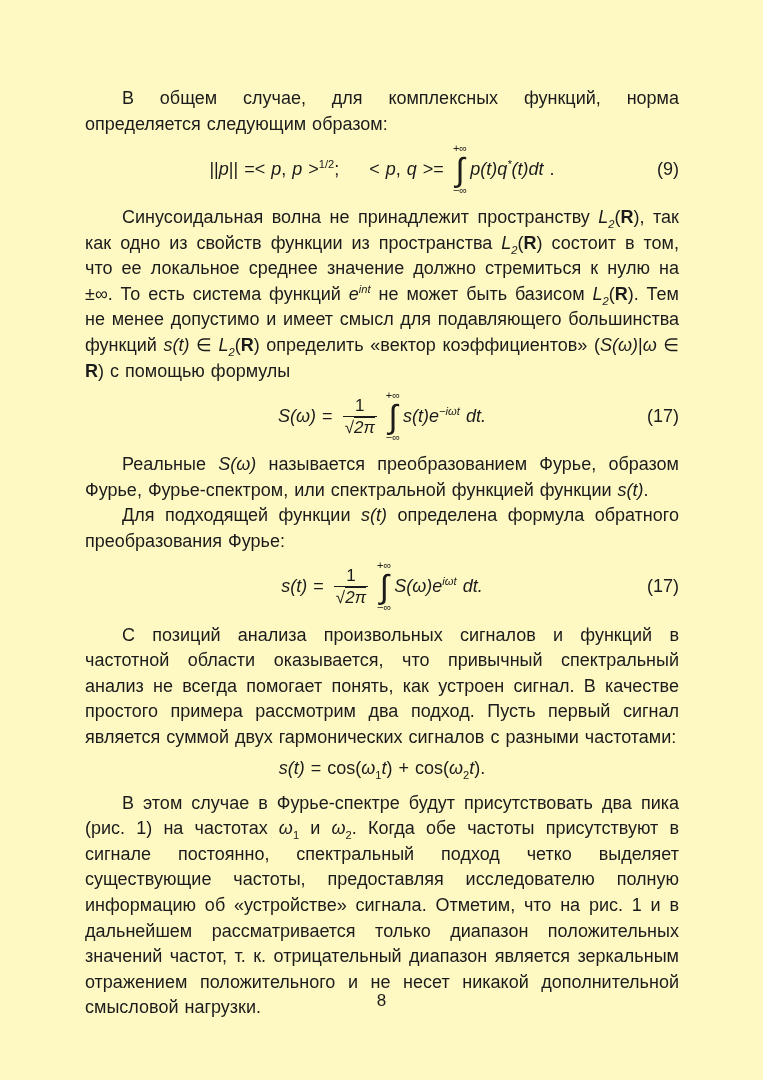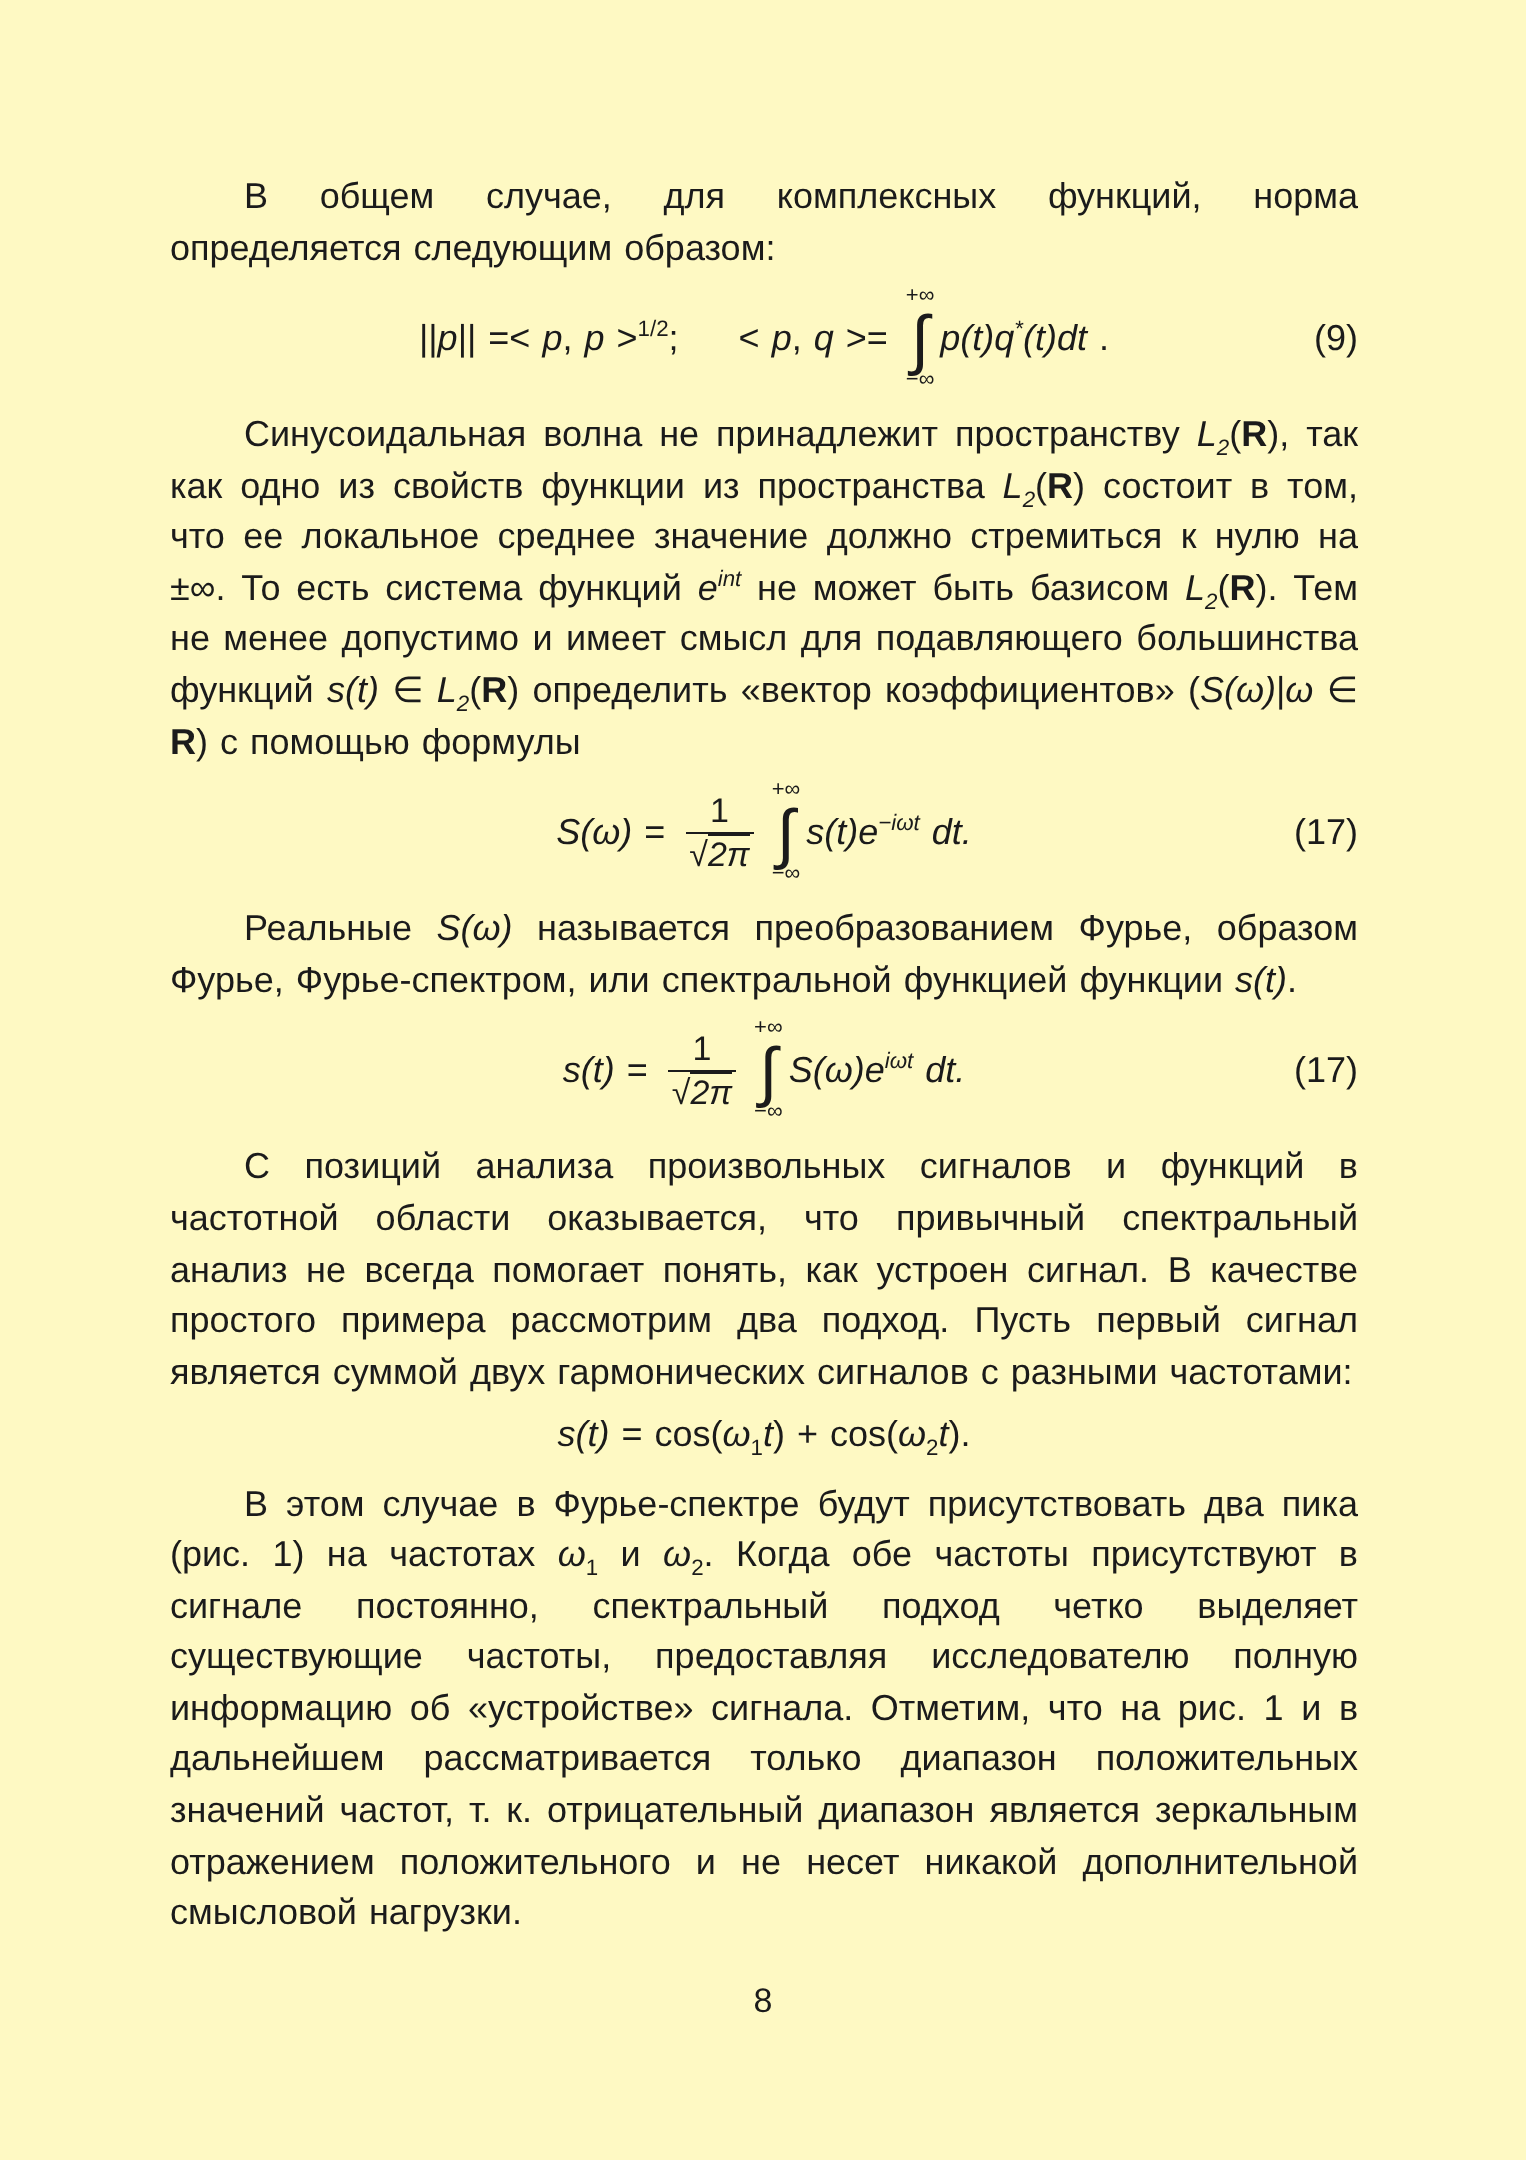--- a/index.html
+++ b/index.html
@@ -113,20 +113,21 @@
           <span class="intsign">∫</span>
           <span class="lim">−∞</span>
         </span>
         <span><span class="mi">s(t)e</span><span class="mi sup">−iωt</span><span class="mi"> dt.</span></span>
       </span>
       <span class="eq-num">(17)</span>
     </div>
 
     <p class="para"><span>Реальные </span><span class="mi">S(ω)</span><span> называется преобразованием Фурье, образом Фурье, Фурье-спектром, или спектральной функцией функции </span><span class="mi">s(t)</span><span>.</span></p>
 
+    <p class="para"><span>Для подходящей функции </span><span class="mi">s(t)</span><span> определена формула обратного преобразования Фурье:</span></p>
 
     <div class="eq">
       <span class="eq-body">
         <span><span class="mi">s(t)</span><span> = </span></span>
         <span class="frac">
           <span class="num">1</span>
           <span class="den"><span class="sqrt-sign">√</span><span class="sqrt-arg">2π</span></span>
         </span>
         <span class="intwrap">
           <span class="lim">+∞</span>

